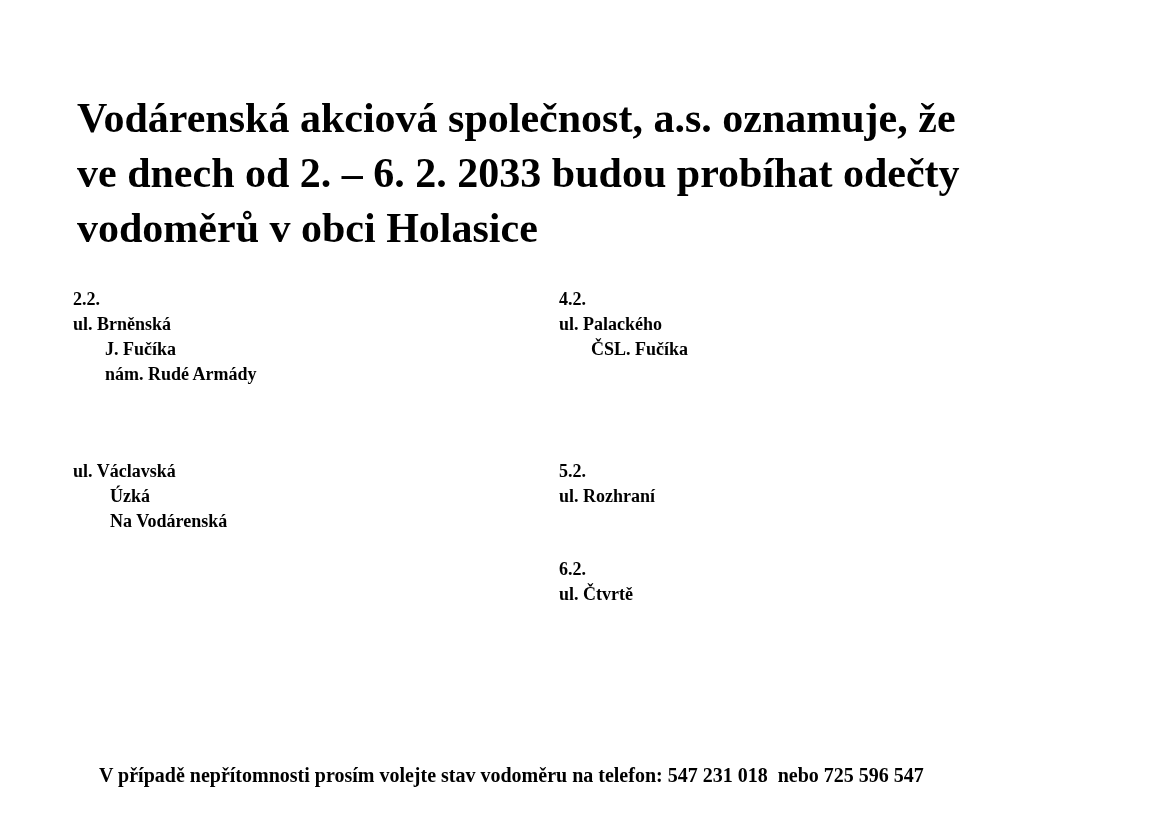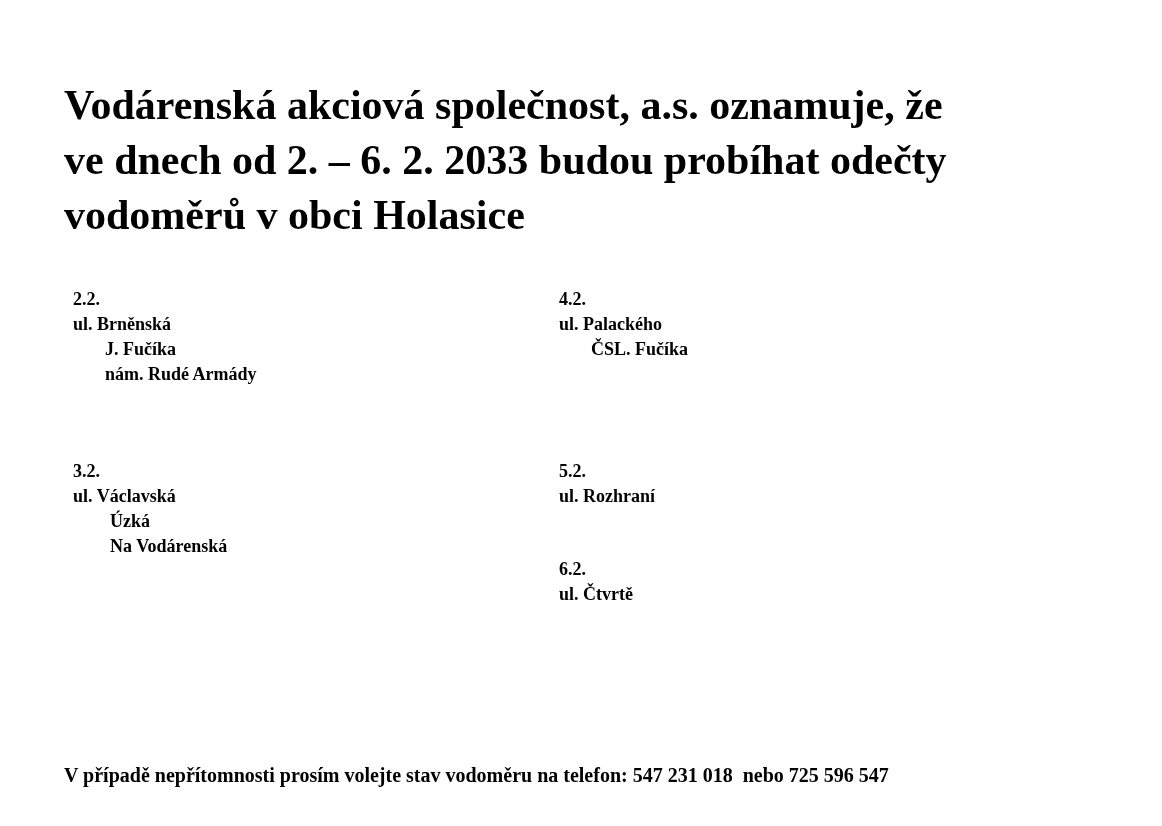--- a/index.html
+++ b/index.html
@@ -13,21 +13,21 @@
       position: relative;
       overflow: hidden;
       font-family: "Liberation Serif", "DejaVu Serif", serif;
       color: #000000;
     }
     .title {
       position: absolute;
       left: 64px;
       top: 78px;
       width: 1060px;
-      margin: 0;
+      margin: 13px;
       font-size: 42px;
       line-height: 55px;
       font-weight: bold;
       letter-spacing: 0px;
     }
     .title .line { display: block; white-space: nowrap; }
     .block {
       position: absolute;
       font-size: 18px;
       line-height: 25px;
@@ -41,21 +41,21 @@
     .block.b32 .sub { padding-left: 37px; }
     .footer {
       position: absolute;
       left: 64px;
       top: 705px;
       font-size: 20px;
       line-height: 28px;
       font-weight: bold;
       white-space: pre;
     }
-    .footer .line { display: block; }
+    .footer .line { display: block; margin-left: 35px; }
   </style>
 </head>
 <body>
 
 <h1 class="title">
   <span class="line">Vodárenská akciová společnost, a.s. oznamuje, že</span>
   <span class="line">ve dnech od 2. – 6. 2. 2033 budou probíhat odečty</span>
   <span class="line">vodoměrů v obci Holasice</span>
 </h1>
 
@@ -66,21 +66,20 @@
   <span class="sub">nám. Rudé Armády</span>
 </div>
 
 <div class="block" style="left:550px; top:287px;">
   <span class="date">4.2.</span>
   <span class="street">ul. Palackého</span>
   <span class="sub">ČSL. Fučíka</span>
 </div>
 
 <div class="block b32" style="left:64px; top:459px;">
-  <span class="date">3.2.</span>
   <span class="street">ul. Václavská</span>
   <span class="sub">Úzká</span>
   <span class="sub">Na Vodárenská</span>
 </div>
 
 <div class="block" style="left:550px; top:459px;">
   <span class="date">5.2.</span>
   <span class="street">ul. Rozhraní</span>
 </div>
 

